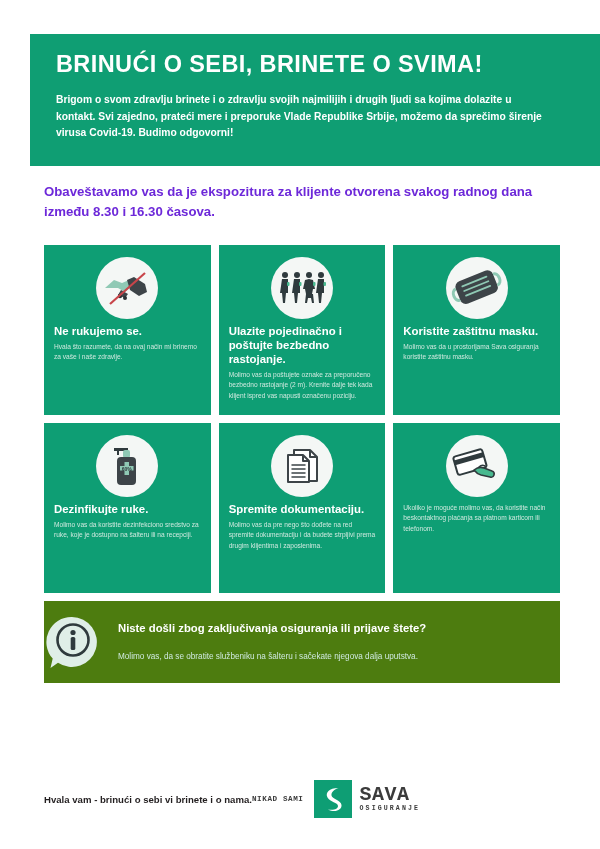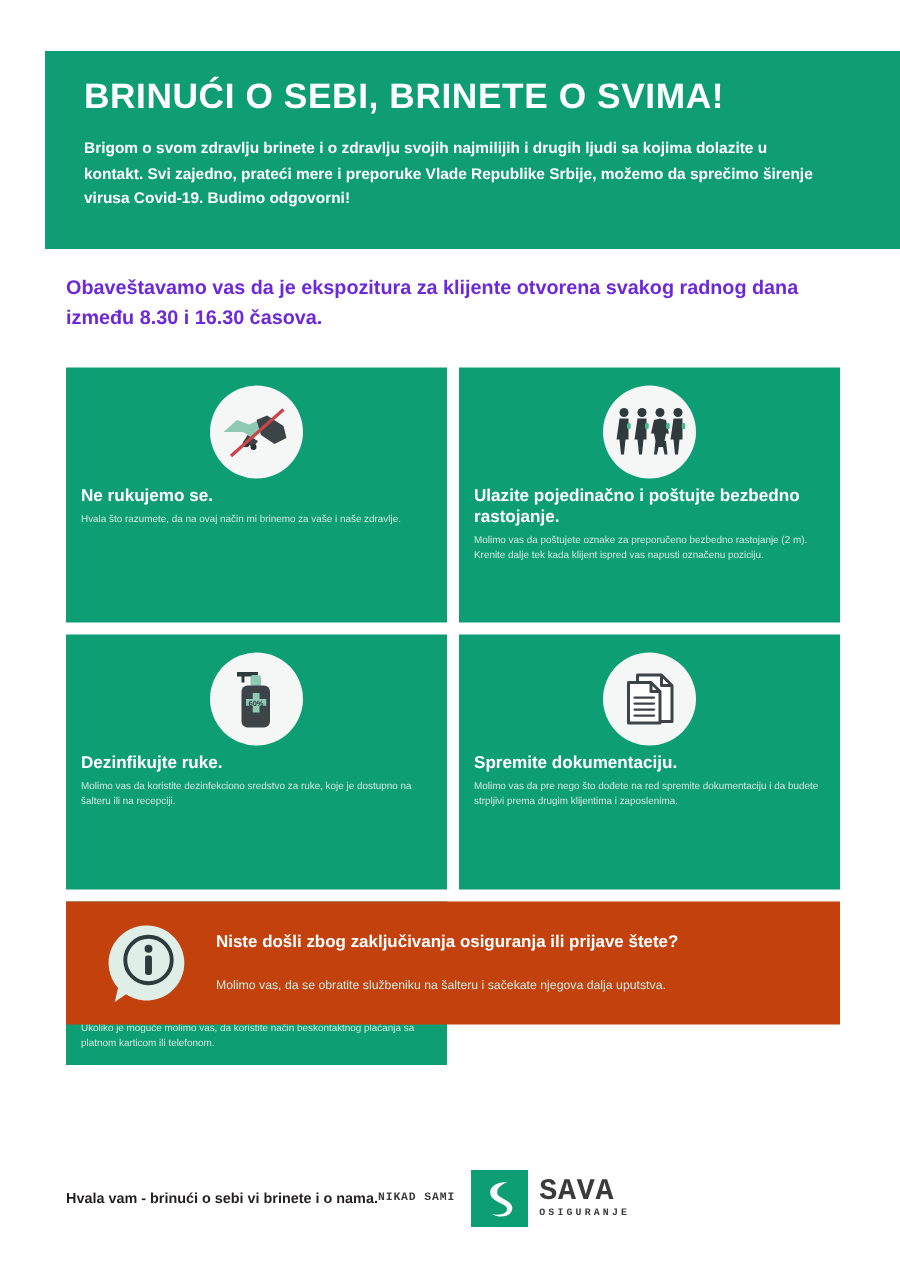--- a/index.html
+++ b/index.html
@@ -43,21 +43,21 @@
     font-size: 13.2px;
     font-weight: bold;
     line-height: 1.52;
   }
 
   
   .grid {
     position: absolute; left: 44px; top: 245px;
     width: 516px;
     display: grid;
-    grid-template-columns: repeat(2, 1fr);
+    grid-template-columns: repeat(3, 1fr);
     grid-template-rows: 170px 170px;
     gap: 8px;
   }
   .card {
     background: #0e9e74;
     position: relative;
     padding: 10px 10px 8px 10px;
     overflow: hidden;
   }
   .card-icon {
@@ -77,23 +77,22 @@
   .card-body {
     color: #cfe9df;
     font-size: 6.6px;
     line-height: 1.58;
   }
 
   
   .banner {
     position: absolute; left: 44px; top: 601px;
     width: 516px; height: 82px;
-    background: #c2410c;
+    background: #4d7c0f;
     display: flex; align-items: center;
-    padding-left: 26px;
   }
   .banner-icon { width: 56px; height: 56px; flex: 0 0 56px; margin-right: 18px; }
   .banner-title {
     color: #ffffff; font-size: 11.3px; font-weight: bold; line-height: 1.3;
   }
   .banner-body {
     color: #cfe9df; font-size: 8.2px; line-height: 1.5; margin-top: 16px;
   }
 
   
@@ -172,20 +171,38 @@
             <rect x="21" y="13" width="2.5" height="4" rx="1"></rect>
             <rect x="35" y="13" width="2.5" height="4" rx="1"></rect>
             <rect x="45.5" y="13" width="2.5" height="4" rx="1"></rect>
           </g>
         </svg>
       </div>
       <div class="card-title">Ulazite pojedinačno i poštujte bezbedno rastojanje.</div>
       <div class="card-body">Molimo vas da poštujete oznake za preporučeno bezbedno rastojanje (2 m). Krenite dalje tek kada klijent ispred vas napusti označenu poziciju.</div>
     </div>
 
+    <div class="card">
+      <div class="card-icon">
+        <svg width="52" height="42" viewBox="0 0 52 42">
+          <g transform="rotate(-22 26 21)">
+            <path d="M12 8 h28 a6 6 0 0 1 6 6 v12 a6 6 0 0 1 -6 6 h-28 a6 6 0 0 1 -6 -6 v-12 a6 6 0 0 1 6 -6 z" fill="#3d4448"></path>
+            <g stroke="#8fc9b4" stroke-width="1.8" stroke-linecap="round">
+              <line x1="13" y1="14" x2="39" y2="14"></line>
+              <line x1="13" y1="19" x2="39" y2="19"></line>
+              <line x1="13" y1="24" x2="39" y2="24"></line>
+            </g>
+            <path d="M6 14 C0 14 0 26 6 26" fill="none" stroke="#8fc9b4" stroke-width="3"></path>
+            <path d="M46 14 C52 14 52 26 46 26" fill="none" stroke="#8fc9b4" stroke-width="3"></path>
+          </g>
+        </svg>
+      </div>
+      <div class="card-title">Koristite zaštitnu masku.</div>
+      <div class="card-body">Molimo vas da u prostorijama Sava osiguranja koristite zaštitnu masku.</div>
+    </div>
 
     <div class="card">
       <div class="card-icon">
         <svg width="42" height="46" viewBox="0 0 42 46">
           <path d="M8 5 h14 v3 h-9 v4 h-2 v-4 h-3 z" fill="#2f3a3d"></path>
           <rect x="17" y="7" width="7" height="8" rx="2" fill="#8fc9b4"></rect>
           <rect x="11" y="14" width="19" height="28" rx="4" fill="#3d4448"></rect>
           <path d="M18.5 19 h4.5 v4 h4.5 v4.5 h-4.5 v4.5 h-4.5 v-4.5 h-4.5 v-4.5 h4.5 z" fill="#8fc9b4"></path>
           <text x="20.7" y="27.6" font-family="'Liberation Sans', sans-serif" font-size="5" font-weight="bold" fill="#2f3a3d" text-anchor="middle">60%</text>
         </svg>

